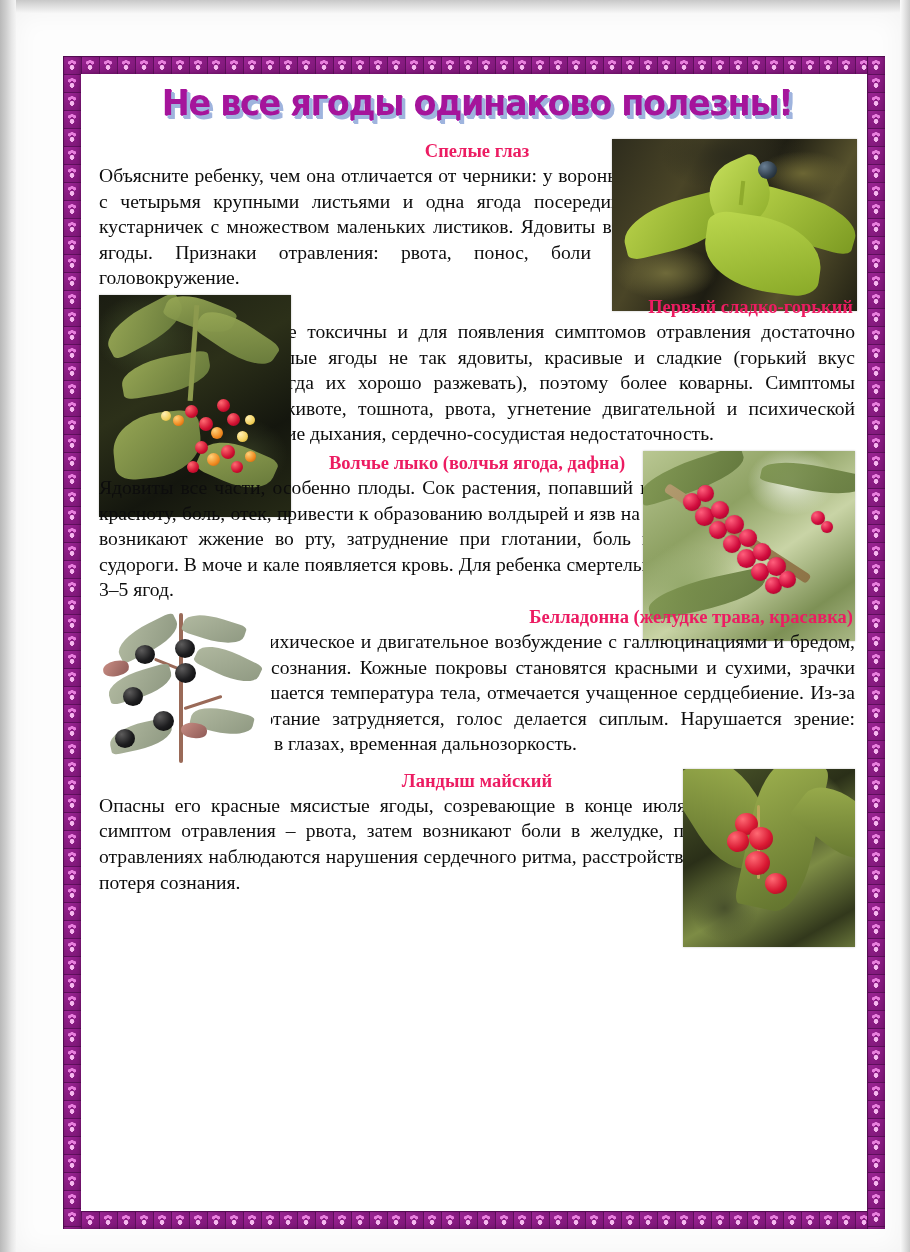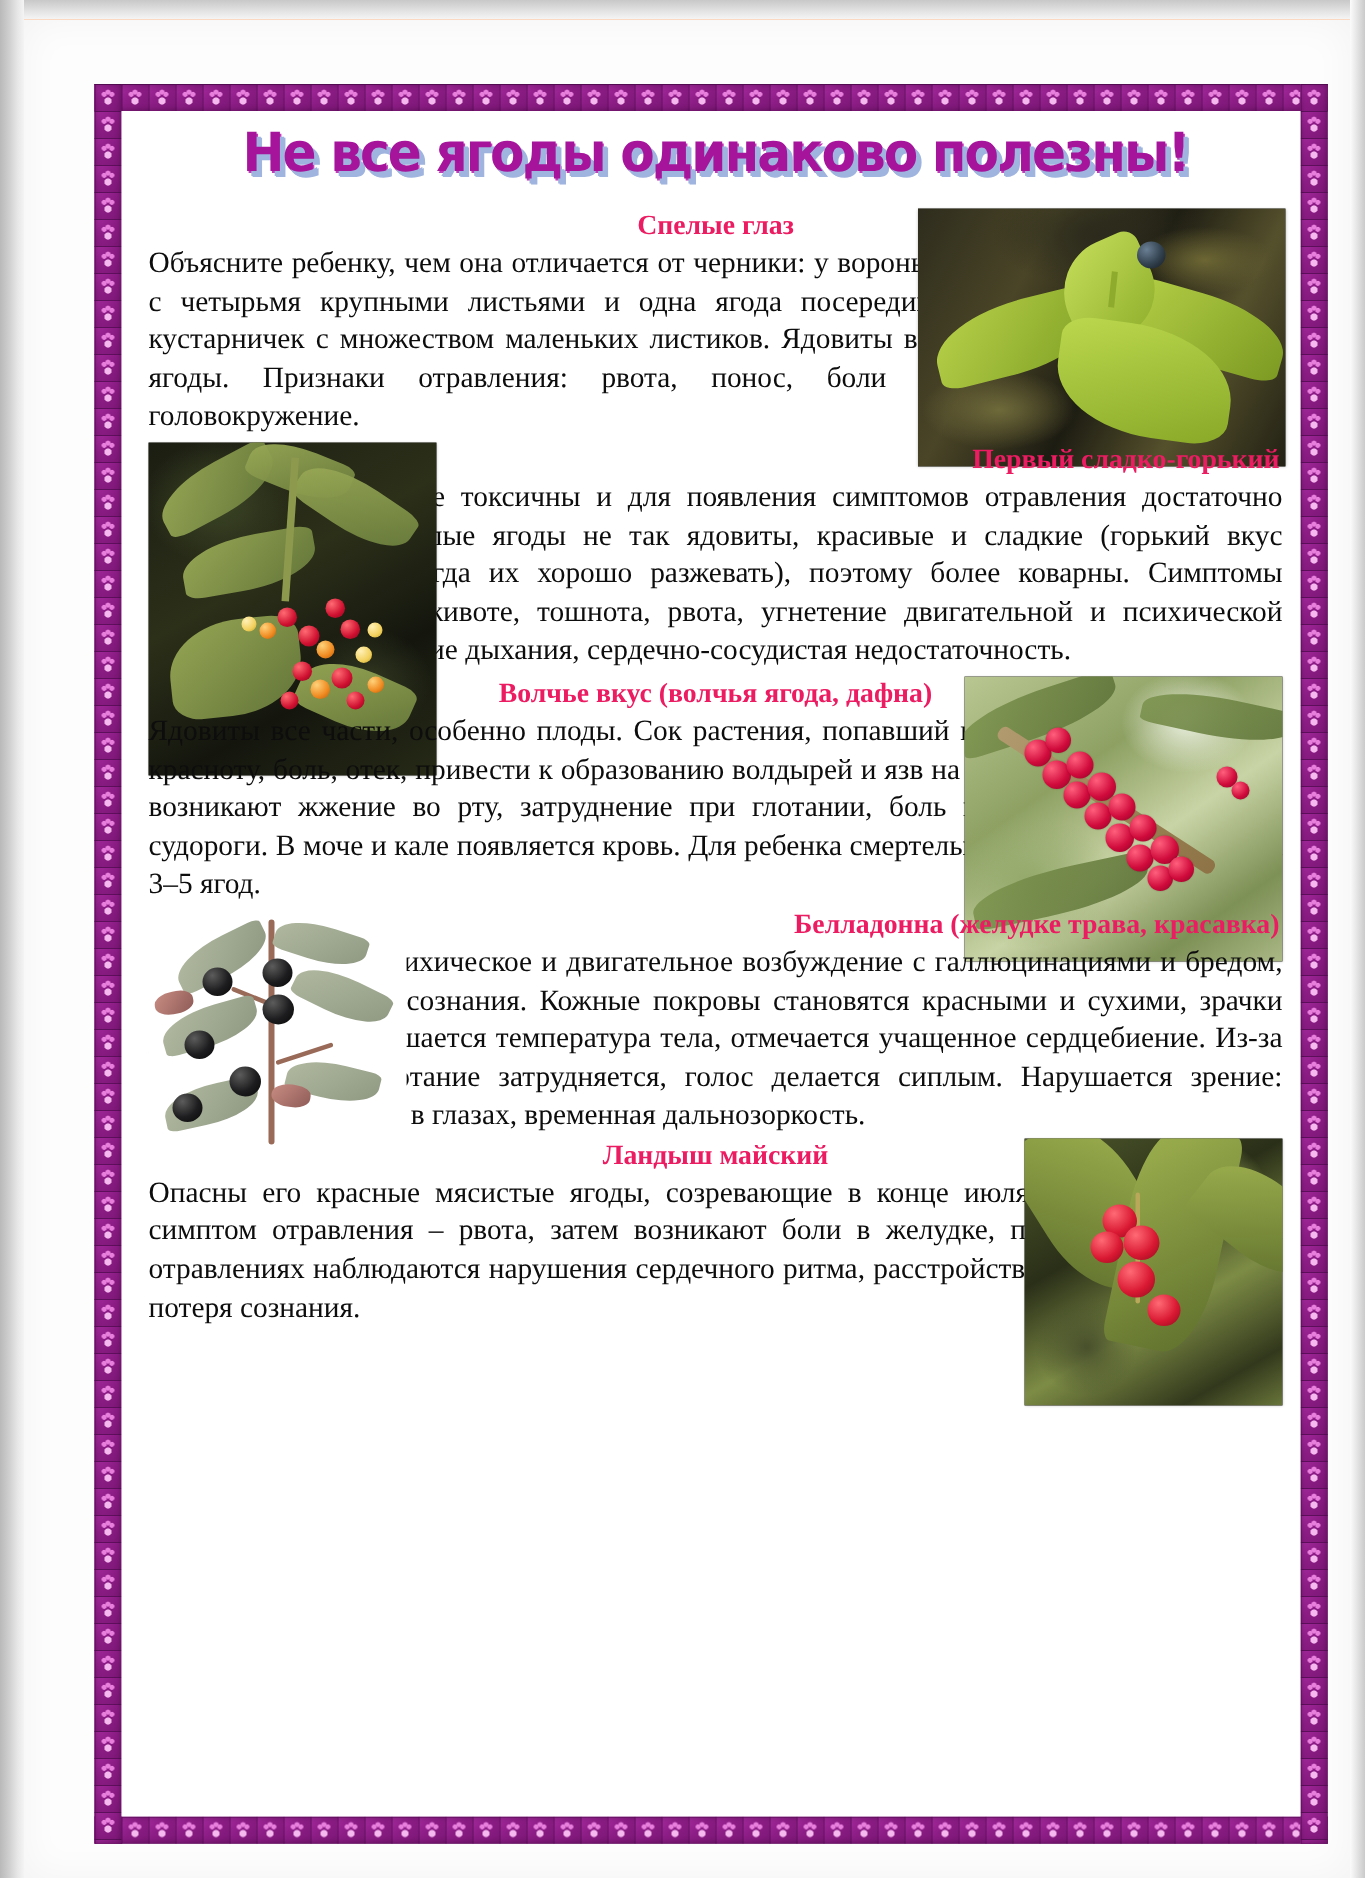--- a/index.html
+++ b/index.html
@@ -3,21 +3,21 @@
 <meta charset="utf-8">
 <style>
   html,body{margin:0;padding:0;}
   body{
     width:910px;height:1252px;overflow:hidden;
     background:#d9d9d9;
     font-family:"Liberation Serif", serif;
   }
   .scan{
     position:absolute;inset:0;
-    background:#f97316;
+    background:#404040;
   }
   
   .gutter-left{
     position:absolute;left:0;top:0;width:16px;height:1252px;
     background:linear-gradient(90deg,#b9b9b9 0%,#cfcfcf 38%,#e6e6e6 72%,#f4f4f4 100%);
   }
   .gutter-top{
     position:absolute;left:0;top:0;width:910px;height:13px;
     background:linear-gradient(180deg,#c8c8c8 0%,#e2e2e2 55%,#f6f6f6 100%);
   }
@@ -298,21 +298,21 @@
             <div class="d-berry" style="left:94px;top:98px;width:19px;height:19px;"></div>
             <div class="d-berry" style="left:110px;top:92px;width:18px;height:18px;"></div>
             <div class="d-berry" style="left:108px;top:112px;width:18px;height:18px;"></div>
             <div class="d-berry" style="left:124px;top:106px;width:19px;height:19px;"></div>
             <div class="d-berry" style="left:122px;top:126px;width:17px;height:17px;"></div>
             <div class="d-berry" style="left:136px;top:120px;width:17px;height:17px;"></div>
             <div class="d-berry" style="left:168px;top:60px;width:14px;height:14px;"></div>
             <div class="d-berry" style="left:178px;top:70px;width:12px;height:12px;"></div>
           </div>
         </div>
-        <div class="head">Волчье вкус (волчья ягода, дафна)</div>
+        <div class="head">Волчье лыко (волчья ягода, дафна)</div>
         <div class="body-txt">
           <p>Ядовиты все части, особенно плоды. Сок растения, попавший на кожу, может вызывать красноту, боль, отек, привести к образованию волдырей и язв на коже. При поедании ягод возникают жжение во рту, затруднение при глотании, боль в животе, рвота, понос, судороги. В моче и кале появляется кровь. Для ребенка смертельной может оказаться доза 3–5 ягод.</p>
         </div>
         <div class="clear"></div>
       </div>
 
       <div class="sec" style="margin-top:2px;">
         <div class="photo ph4 fl-l">
           <div class="ph-inner">
             <div class="bl-stem" style="left:80px;top:8px;width:4px;height:150px;"></div>
@@ -334,21 +334,21 @@
             <div class="bl-flower" style="left:82px;top:118px;width:26px;height:15px;transform:rotate(8deg);"></div>
           </div>
         </div>
         <div class="head right-head">Белладонна (желудке трава, красавка)</div>
         <div class="body-txt">
           <p> Вызывает острое психическое и двигательное возбуждение с галлюцинациями и бредом, судороги и потерю сознания. Кожные покровы становятся красными и сухими, зрачки расширяются, повышается температура тела, отмечается учащенное сердцебиение. Из-за сухости во рту глотание затрудняется, голос делается сиплым. Нарушается зрение: появляются двоение в глазах, временная дальнозоркость.</p>
         </div>
         <div class="clear"></div>
       </div>
 
-      <div class="sec" style="margin-top:2px;">
+      <div class="sec" style="margin-top:12px;">
         <div class="photo ph5 fl-r">
           <div class="ph-inner">
             <div class="c-leaf c1"></div>
             <div class="c-leaf c2"></div>
             <div class="c-leaf c3"></div>
             <div class="c-stalk" style="left:74px;top:36px;width:3px;height:74px;"></div>
             <div class="c-berry" style="left:52px;top:44px;width:23px;height:22px;"></div>
             <div class="c-berry" style="left:44px;top:62px;width:22px;height:21px;"></div>
             <div class="c-berry" style="left:66px;top:58px;width:24px;height:23px;"></div>
             <div class="c-berry" style="left:62px;top:82px;width:25px;height:24px;"></div>

